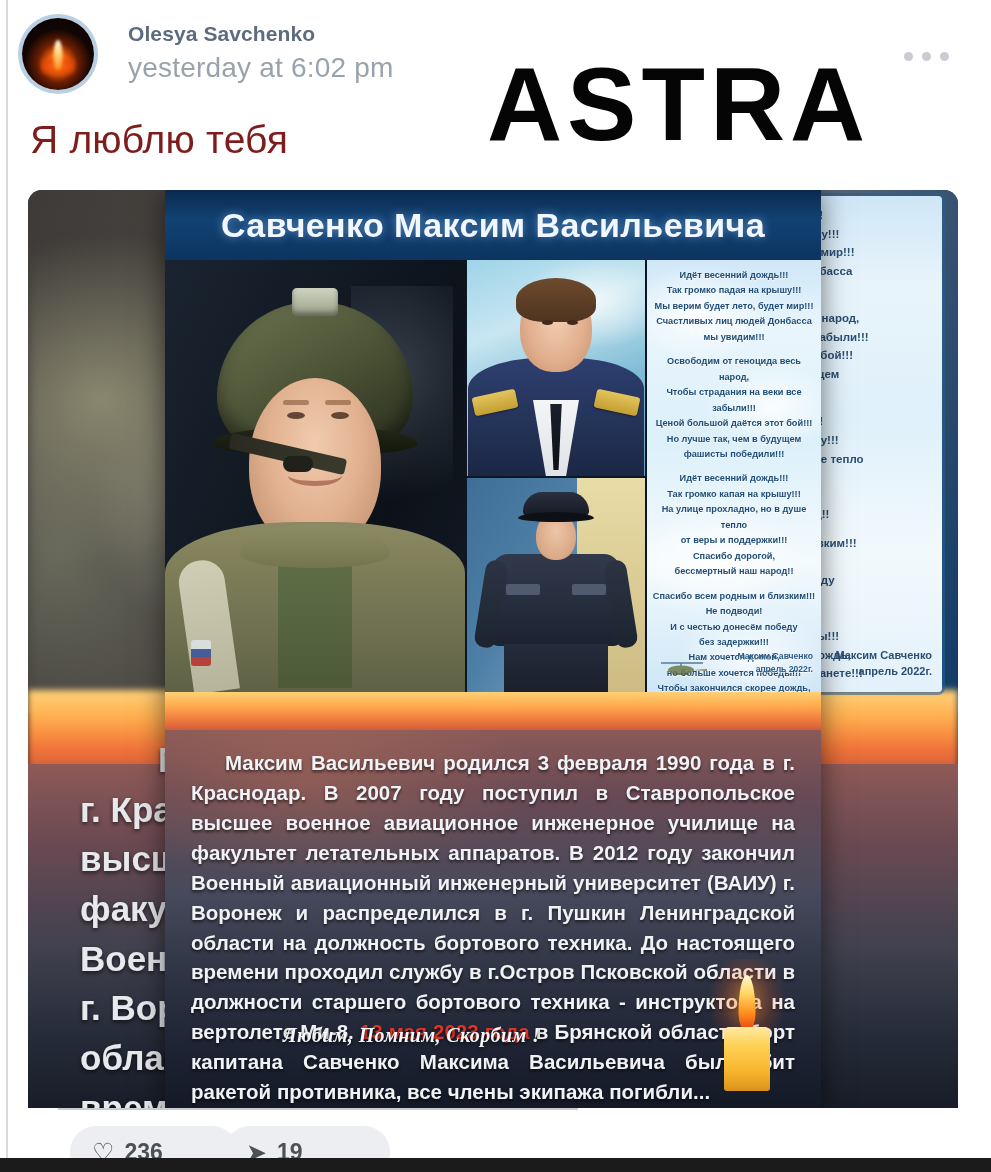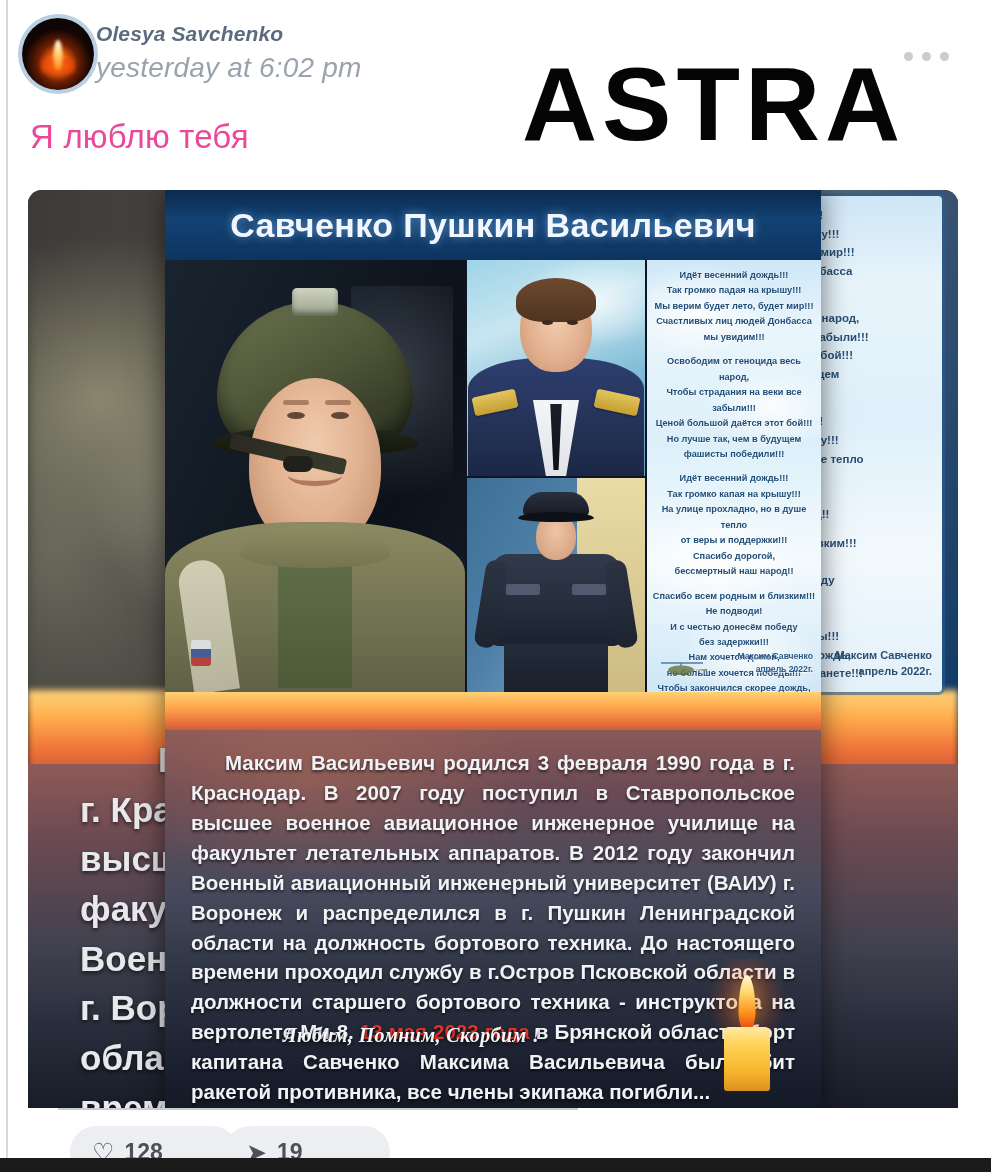--- a/index.html
+++ b/index.html
@@ -13,28 +13,28 @@
 
   
   .post-header{position:absolute;left:22px;top:18px;display:flex;align-items:flex-start;}
   .avatar{position:relative;width:72px;height:72px;border-radius:50%;
           background:radial-gradient(circle at 50% 62%, #ff9b2e 0%, #f4620c 16%, #6d1f02 34%, #120604 58%, #050304 100%);
           box-shadow:0 0 0 4px #b9cfe4;flex:0 0 auto;overflow:hidden;}
   .avatar .flame{position:absolute;left:50%;top:30%;width:9px;height:30px;transform:translateX(-50%);
           background:linear-gradient(to bottom,#fffbe8,#ffd37a 45%,#ff8a1f 100%);border-radius:50% 50% 45% 45%;filter:blur(1.4px);}
   .avatar .pool{position:absolute;left:26%;top:56%;width:48%;height:22%;
           background:radial-gradient(ellipse at 50% 50%, #ff7b14 0%, #e8490a 55%, rgba(90,20,2,0) 100%);filter:blur(2px);}
-  .hdr-text{margin-left:2px;padding-top:4px;font-style:italic;}
+  .hdr-text{margin-left:34px;padding-top:4px;}
   .author-name{font-size:21px;font-weight:700;color:#5c6b7f;letter-spacing:.1px;line-height:1.15;}
   .post-time{font-size:28px;color:#9aa3ad;line-height:1.3;margin-top:4px;letter-spacing:.2px;}
 
   .post-menu{position:absolute;right:42px;top:52px;display:flex;gap:9px;}
   .post-menu i{display:block;width:9px;height:9px;border-radius:50%;background:#c9ccd1;}
 
-  .post-body-text{position:absolute;left:30px;top:118px;font-size:33px;color:#ec4899;letter-spacing:.2px;}
+  .post-body-text{position:absolute;left:30px;top:118px;font-size:39px;color:#7f1d1d;letter-spacing:.2px;}
 
   
   .media{position:absolute;left:28px;top:190px;width:930px;height:925px;
          border-radius:14px 14px 0 0;overflow:hidden;background:#2e2b29;}
 
   
   .bg-layer{position:absolute;inset:0;overflow:hidden;}
   .bg-top{position:absolute;left:0;top:0;width:100%;height:56.5%;
       background:linear-gradient(105deg,#3d3a38 0%,#4a4742 22%,#6f6a5c 42%,#8d8876 55%,#5d6a74 72%,#355070 88%,#0f3a66 100%);}
   .bg-photoblur{position:absolute;left:0;top:0;width:100%;height:56.5%;
@@ -190,21 +190,21 @@
   .candle{position:absolute;right:44px;bottom:24px;width:60px;height:126px;}
   .candle .glow{position:absolute;left:50%;top:-6px;width:76px;height:92px;transform:translateX(-50%);
       background:radial-gradient(ellipse at 50% 46%, rgba(255,150,40,.55) 0%, rgba(255,90,20,.18) 45%, rgba(255,90,20,0) 72%);}
   .candle .wax{position:absolute;left:50%;bottom:0;width:46px;height:64px;transform:translateX(-50%);
       background:linear-gradient(to bottom,#ffe9a3 0%,#ffd257 28%,#f7b52c 70%,#d9921d 100%);border-radius:5px 5px 3px 3px;}
   .candle .flame{position:absolute;left:50%;bottom:60px;width:17px;height:56px;transform:translateX(-50%);
       background:linear-gradient(to bottom,#fff8d8 0%,#ffd766 32%,#ff8f1f 68%,#e2410e 100%);
       border-radius:50% 50% 42% 42%/66% 66% 34% 34%;filter:blur(.6px);}
 
   
-  .astra{position:absolute;left:522px;top:52px;font-size:104px;font-weight:700;color:#050505;
+  .astra{position:absolute;left:487px;top:52px;font-size:104px;font-weight:700;color:#050505;
       letter-spacing:5px;line-height:1;text-shadow:0 3px 10px rgba(255,255,255,.95),0 0 22px rgba(255,255,255,.9);}
 
   
   .reactions{position:absolute;left:28px;bottom:0;width:940px;height:52px;background:#fff;}
   .reactions .sep{position:absolute;left:30px;top:0;width:520px;height:2px;background:#c9ccd1;}
   .pill{position:absolute;bottom:-18px;height:52px;border-radius:26px;background:#eceef1;display:flex;align-items:center;gap:10px;padding:0 22px;}
   .pill.like{left:42px;width:124px;}
   .pill.share{left:196px;width:122px;}
   .pill .glyph{font-size:25px;color:#4c5158;line-height:1;}
   .pill .num{font-size:23px;color:#4c5158;font-weight:600;}
@@ -269,21 +269,21 @@
           <div>области</div>
           <div>времени</div>
 
         </div>
 
       </div>
 
       <div class="poster">
 
         <div class="poster-titlebar">
-          <div class="poster-title">Савченко Пушкин Васильевич</div>
+          <div class="poster-title">Савченко Максим Васильевича</div>
         </div>
 
         <div class="poster-photos">
 
           <div class="ph-main">
             <div class="pm-bg"></div>
             <div class="pm-helmet"></div>
             <div class="pm-brim"></div>
             <div class="pm-face"></div>
             <div class="pm-brow l"></div>
@@ -371,21 +371,21 @@
           </div>
         </div>
 
       </div>
     </div>
 
     <div class="reactions">
       <div class="sep"></div>
       <div class="pill like">
         <span class="glyph">♡</span>
-        <span class="num">128</span>
+        <span class="num">236</span>
       </div>
       <div class="pill share">
         <span class="glyph">➤</span>
         <span class="num">19</span>
       </div>
     </div>
   </div>
 
   <div class="astra">ASTRA</div>
 

